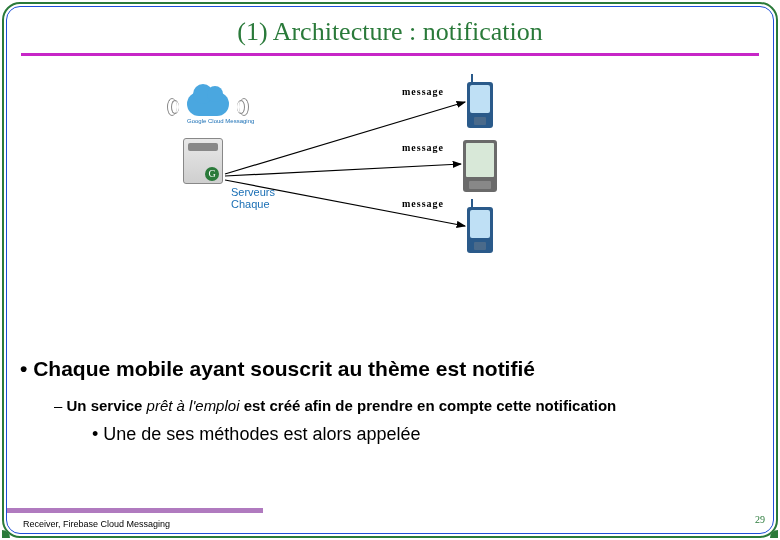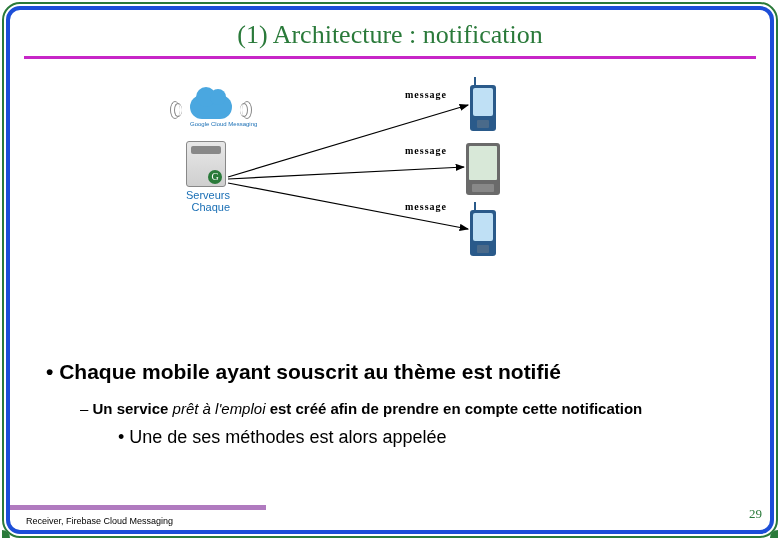--- a/index.html
+++ b/index.html
@@ -1,64 +1,64 @@
 <!DOCTYPE html>
 <html><head>
 <meta charset="utf-8">
 <style>
   * { box-sizing: border-box; margin: 0; padding: 0; }
   body { width: 780px; height: 540px; background: #fff; position: relative; font-family: Arial, sans-serif; }
   .slide-frame { position: absolute; inset: 2px; border: 2px solid #2a7a3a; border-radius: 18px; }
-  .slide-inner { position: absolute; inset: 6px; border: 4px solid #1d4ed8; border-radius: 14px; overflow: hidden; }
+  .slide-inner { position: absolute; inset: 6px; border: 1px solid #1d4ed8; border-radius: 14px; overflow: hidden; }
   .title { font-family: "Comic Sans MS", cursive; color: #2a7a3a; font-size: 26px; text-align: center; margin-top: 10px; }
   .title-underline { height: 3px; background: #c726c7; margin: 6px 14px 0 14px; }
   .diagram { position: relative; height: 200px; margin: 18px 40px 0 40px; }
   .cloud-wrap { position: absolute; left: 140px; top: 18px; text-align: center; }
   .cloud { width: 42px; height: 24px; background: #4aa7e0; border-radius: 12px; position: relative; }
   .cloud::before, .cloud::after { content: ""; position: absolute; background: #4aa7e0; border-radius: 50%; }
   .cloud::before { width: 20px; height: 20px; top: -8px; left: 6px; }
   .cloud::after { width: 16px; height: 16px; top: -6px; right: 6px; }
   .cloud-waves { position: absolute; left: -10px; top: 2px; width: 62px; height: 24px; }
   .wave { position: absolute; border: 1px solid #888; border-radius: 50%; }
   .wave.l1 { width: 8px; height: 14px; left: -6px; top: 6px; border-right: none; }
   .wave.l2 { width: 10px; height: 18px; left: -10px; top: 4px; border-right: none; }
   .wave.r1 { width: 8px; height: 14px; right: -6px; top: 6px; border-left: none; }
   .wave.r2 { width: 10px; height: 18px; right: -10px; top: 4px; border-left: none; }
   .cloud-label { font-size: 6px; color: #1a6fb5; margin-top: 2px; }
   .server { position: absolute; left: 136px; top: 64px; }
   .server-box { width: 40px; height: 46px; background: linear-gradient(#e8e8e8,#cfcfcf); border: 1px solid #888; border-radius: 3px; position: relative; }
   .server-box::before { content: ""; position: absolute; left: 4px; top: 4px; width: 30px; height: 8px; background: #888; border-radius: 2px; }
   .server-box::after { content: "G"; position: absolute; right: 3px; bottom: 2px; width: 14px; height: 14px; background: #2a7a3a; color: #fff; border-radius: 50%; font-size: 10px; text-align: center; line-height: 14px; font-family: Georgia, serif; }
-  .server-label { font-size: 11px; color: #1a6fb5; text-align: right; margin-top: 2px; line-height: 1.1; }
+  .server-label { font-size: 11px; color: #1a6fb5; text-align: left; margin-top: 2px; line-height: 1.1; margin-left: 48px; }
   .phone { position: absolute; width: 26px; height: 46px; background: #2a5a8a; border-radius: 3px; }
   .phone::before { content: ""; position: absolute; left: 3px; top: 3px; right: 3px; height: 28px; background: #bfe0f5; border-radius: 2px; }
   .phone::after { content: ""; position: absolute; left: 7px; bottom: 3px; width: 12px; height: 8px; background: #4a6a8a; border-radius: 1px; }
   .phone .antenna { position: absolute; left: 4px; top: -8px; width: 2px; height: 8px; background: #2a5a8a; }
   .phone1 { left: 420px; top: 8px; }
   .phone3 { left: 420px; top: 133px; }
   .pda { position: absolute; left: 416px; top: 66px; width: 34px; height: 52px; background: #6a6a6a; border-radius: 3px; }
   .pda::before { content: ""; position: absolute; left: 3px; top: 3px; right: 3px; height: 34px; background: #d8e8d8; border-radius: 1px; }
   .pda::after { content: ""; position: absolute; left: 6px; bottom: 3px; width: 22px; height: 8px; background: #888; border-radius: 1px; }
   svg.arrows { position: absolute; left: 0; top: 0; width: 100%; height: 100%; }
   .msg-label { position: absolute; font-family: Georgia, serif; font-size: 10px; color: #000; letter-spacing: 1px; font-weight: bold; }
   .msg1 { left: 355px; top: 12px; }
   .msg2 { left: 355px; top: 68px; }
   .msg3 { left: 355px; top: 124px; }
-  .bullets { position: absolute; left: 36px; top: 350px; right: 20px; color: #000; }
+  .bullets { position: absolute; left: 13px; top: 350px; right: 20px; color: #000; }
   .b1 { font-size: 21px; font-weight: bold; margin-bottom: 16px; }
   .b1::before { content: "•  "; }
   .b2 { font-size: 15px; font-weight: bold; margin-left: 34px; margin-bottom: 10px; }
   .b2::before { content: "–  "; font-weight: normal; }
   .b2 .em { font-style: italic; font-weight: normal; }
   .b3 { font-size: 18px; margin-left: 72px; margin-bottom: 8px; }
   .b3::before { content: "•  "; }
   .b4 { font-size: 13px; margin-left: 108px; }
   .b4::before { content: "–  "; }
   .footer-note { position: absolute; left: 16px; bottom: 4px; font-size: 9px; color: #000; }
-  .page-num { position: absolute; right: 8px; bottom: 8px; font-size: 13px; color: #2a7a3a; font-family: "Comic Sans MS", cursive; }
+  .page-num { position: absolute; right: 8px; bottom: 8px; font-size: 10px; color: #2a7a3a; font-family: "Comic Sans MS", cursive; }
   .footer-bar { position: absolute; left: 0; bottom: 20px; height: 5px; background: #b07abf; width: 256px; }
   .corner-l { position: absolute; left: 2px; bottom: 2px; width: 8px; height: 8px; background: #2a7a3a; border-top-right-radius: 8px; }
   .corner-r { position: absolute; right: 2px; bottom: 2px; width: 8px; height: 8px; background: #2a7a3a; border-top-left-radius: 8px; }
 </style>
 </head>
 <body>
 
 <div class="slide-frame"></div>
 <div class="slide-inner">
 

